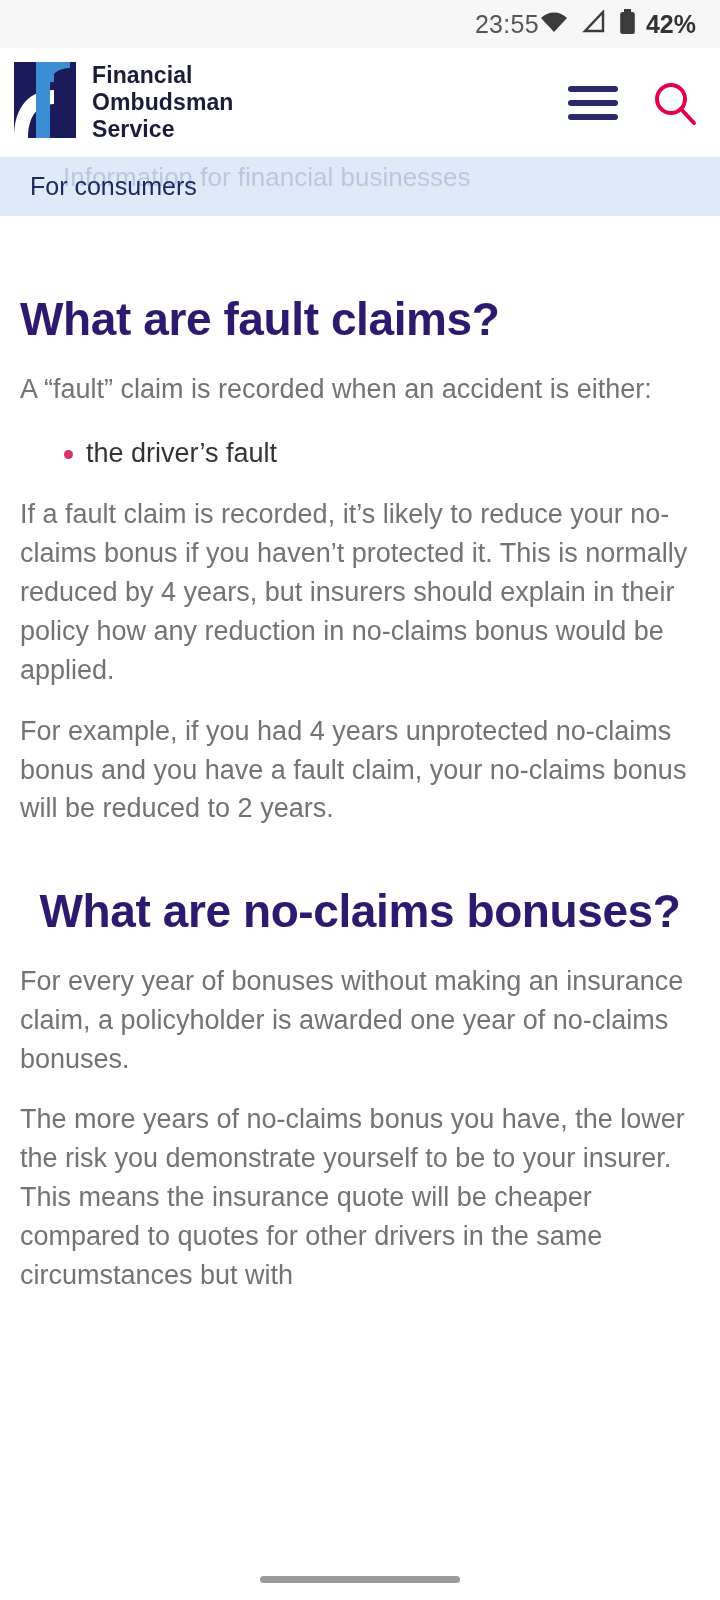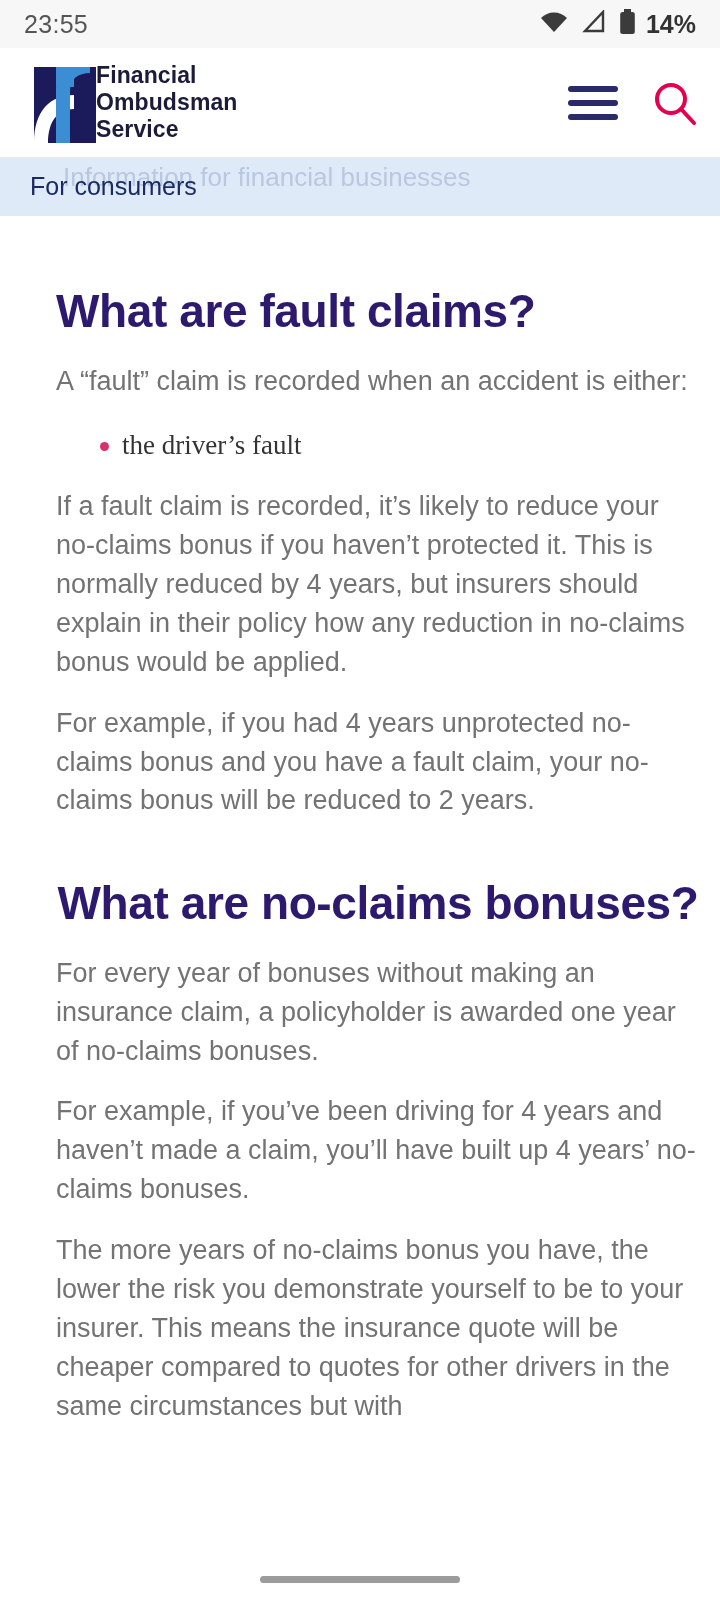--- a/index.html
+++ b/index.html
@@ -19,21 +19,21 @@
     flex-direction: column;
   }
 
   
   .status-bar {
     height: 48px;
     flex: 0 0 48px;
     background: #f7f7f7;
     display: flex;
     align-items: center;
-    justify-content: space-between;
+    justify-content: flex-end;
     padding: 2px 24px;
     color: #4a4a4a;
   }
   .status-time {
     font-size: 25px;
     letter-spacing: 0.3px;
     color: #555;
   }
   .status-right {
     display: flex;
@@ -57,23 +57,22 @@
     border-bottom: 1px solid #e9e9ef;
     display: flex;
     align-items: center;
     justify-content: space-between;
     padding: 0 22px 0 14px;
     position: relative;
     z-index: 3;
   }
   .brand {
     display: flex;
-    align-items: flex-end;
-    gap: 0;
-    margin-left: 20px;
+    align-items: flex-start;
+    gap: 16px;
   }
   .brand-mark {
     width: 62px;
     height: 76px;
     position: relative;
     flex: 0 0 62px;
   }
   .brand-name {
     font-size: 23px;
     font-weight: bold;
@@ -128,24 +127,23 @@
     top: 14px;
     font-size: 25px;
     font-weight: normal;
     color: #1b2a63;
     white-space: nowrap;
   }
 
   
   .content {
     flex: 1 1 auto;
-    padding: 4px 20px;
+    padding: 12px 20px;
     overflow: hidden;
     position: relative;
-    margin-left: 36px;
   }
   h2.section-title {
     font-size: 46px;
     font-weight: bold;
     color: #2d1a6e;
     letter-spacing: -0.4px;
     line-height: 1.12;
   }
   .t1 { margin-top: 66px; }
   .t2 { margin-top: 58px; text-align: center; }
@@ -153,21 +151,20 @@
     font-size: 27px;
     line-height: 1.44;
     color: #737373;
     margin-top: 22px;
   }
   p.body.first { margin-top: 24px; }
   ul.bullets {
     list-style: none;
     margin: 26px 0 0 0;
     padding: 0 0 0 44px;
-    font-family: Liberation Serif, serif;
   }
   ul.bullets li {
     position: relative;
     font-size: 27px;
     line-height: 1.44;
     color: #333333;
     margin-bottom: 22px;
     padding-left: 22px;
   }
   ul.bullets li::before {
@@ -214,21 +211,21 @@
         <svg width="26" height="24" viewBox="0 0 26 24">
           <path d="M22 2 L22 21 L4 21 Z" fill="none" stroke="#3b3b3b" stroke-width="2.4"></path>
         </svg>
       </span>
       <span class="icon-battery">
         <svg width="17" height="26" viewBox="0 0 17 26">
           <rect x="5" y="0" width="7" height="3" fill="#3b3b3b"></rect>
           <rect x="1.2" y="3" width="14.6" height="22" rx="2.5" fill="#3b3b3b"></rect>
         </svg>
       </span>
-      <span class="battery-pct">14%</span>
+      <span class="battery-pct">42%</span>
     </div>
   </div>
 
   <div class="site-header">
     <div class="brand">
       <div class="brand-mark">
         <svg width="62" height="76" viewBox="0 0 62 76">
           <rect x="0" y="0" width="62" height="76" fill="#1b1b5c"></rect>
           <path d="M0 76 C0 44, 16 28, 40 28 L40 42 C24 42, 14 54, 14 76 Z" fill="#ffffff"></path>
           <path d="M18 0 L40 0 C30 0, 22 10, 22 24 L22 76 L36 76 L36 24 C36 12, 44 6, 56 6 L56 0 Z" fill="#3c8ed4"></path>
@@ -268,21 +265,20 @@
 
     <ul class="bullets">
       <li>the driver’s fault</li>
     </ul>
 
     <p class="body gap-lg">If a fault claim is recorded, it’s likely to reduce your no-claims bonus if you haven’t protected it. This is normally reduced by 4 years, but insurers should explain in their policy how any reduction in no-claims bonus would be applied.</p>
     <p class="body gap-lg">For example, if you had 4 years unprotected no-claims bonus and you have a fault claim, your no-claims bonus will be reduced to 2 years.</p>
 
     <h2 class="section-title t2">What are no-claims bonuses?</h2>
     <p class="body first">For every year of bonuses without making an insurance claim, a policyholder is awarded one year of no-claims bonuses.</p>
-    <p class="body gap-lg">For example, if you’ve been driving for 4 years and haven’t made a claim, you’ll have built up 4 years’ no-claims bonuses.</p>
     <p class="body gap-lg">The more years of no-claims bonus you have, the lower the risk you demonstrate yourself to be to your insurer. This means the insurance quote will be cheaper compared to quotes for other drivers in the same circumstances but with</p>
 
   </div>
 
   <div class="gesture-bar">
     <div class="gesture-pill"></div>
   </div>
 
 </div>
 

